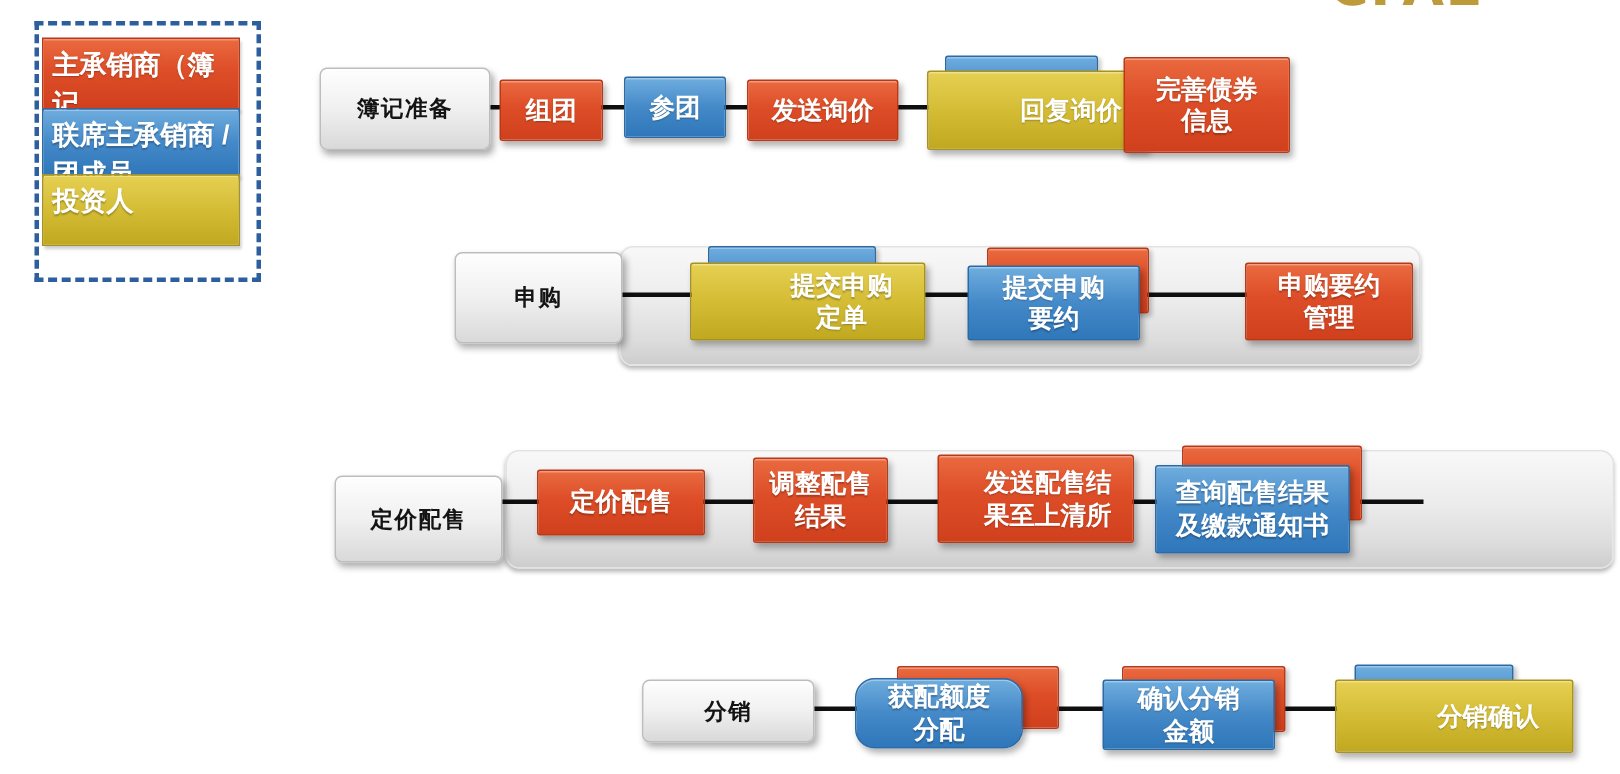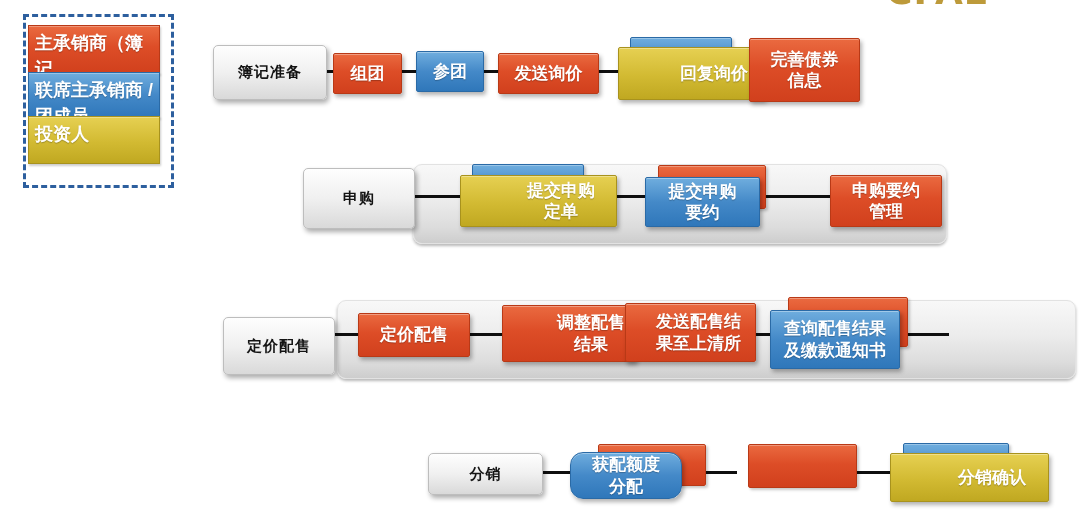--- a/index.html
+++ b/index.html
@@ -117,28 +117,30 @@
   <div class="ghost blue" style="left:472px;top:164px;width:110px;height:42px;"></div>
   <div class="step yellow" style="left:460px;top:175px;width:110px;height:50px;">提交申购
 定单</div>
   <div class="ghost red" style="left:658px;top:165px;width:106px;height:42px;"></div>
   <div class="step blue" style="left:645px;top:177px;width:113px;height:48px;">提交申购
 要约</div>
   <div class="step red" style="left:830px;top:175px;width:110px;height:50px;">申购要约
 管理</div>
 
   <div class="step red" style="left:358px;top:313px;width:110px;height:42px;">定价配售</div>
-  <div class="step red" style="left:502px;top:305px;width:88px;height:55px;padding-left:44px;">调整配售
+  <div class="step red" style="left:502px;top:305px;width:88px;height:55px;">调整配售
 结果</div>
   <div class="step red" style="left:625px;top:303px;width:113px;height:57px;padding-left:16px;">发送配售结
 果至上清所</div>
   <div class="ghost red" style="left:788px;top:297px;width:118px;height:48px;"></div>
   <div class="step blue" style="left:770px;top:310px;width:128px;height:57px;">查询配售结果
 及缴款通知书</div>
 
   <div class="ghost red" style="left:598px;top:444px;width:106px;height:40px;"></div>
   <div class="step blue" style="left:570px;top:452px;width:110px;height:45px;border-radius:13px;">获配额度
 分配</div>
   <div class="ghost red" style="left:748px;top:444px;width:107px;height:42px;"></div>
+  <div class="step blue" style="left:735px;top:453px;width:113px;height:45px;">确认分销
+金额</div>
   <div class="ghost blue" style="left:903px;top:443px;width:104px;height:48px;"></div>
   <div class="step yellow" style="left:890px;top:453px;width:112px;height:47px;">分销确认</div>
 
 </div>
 
 </body></html>

